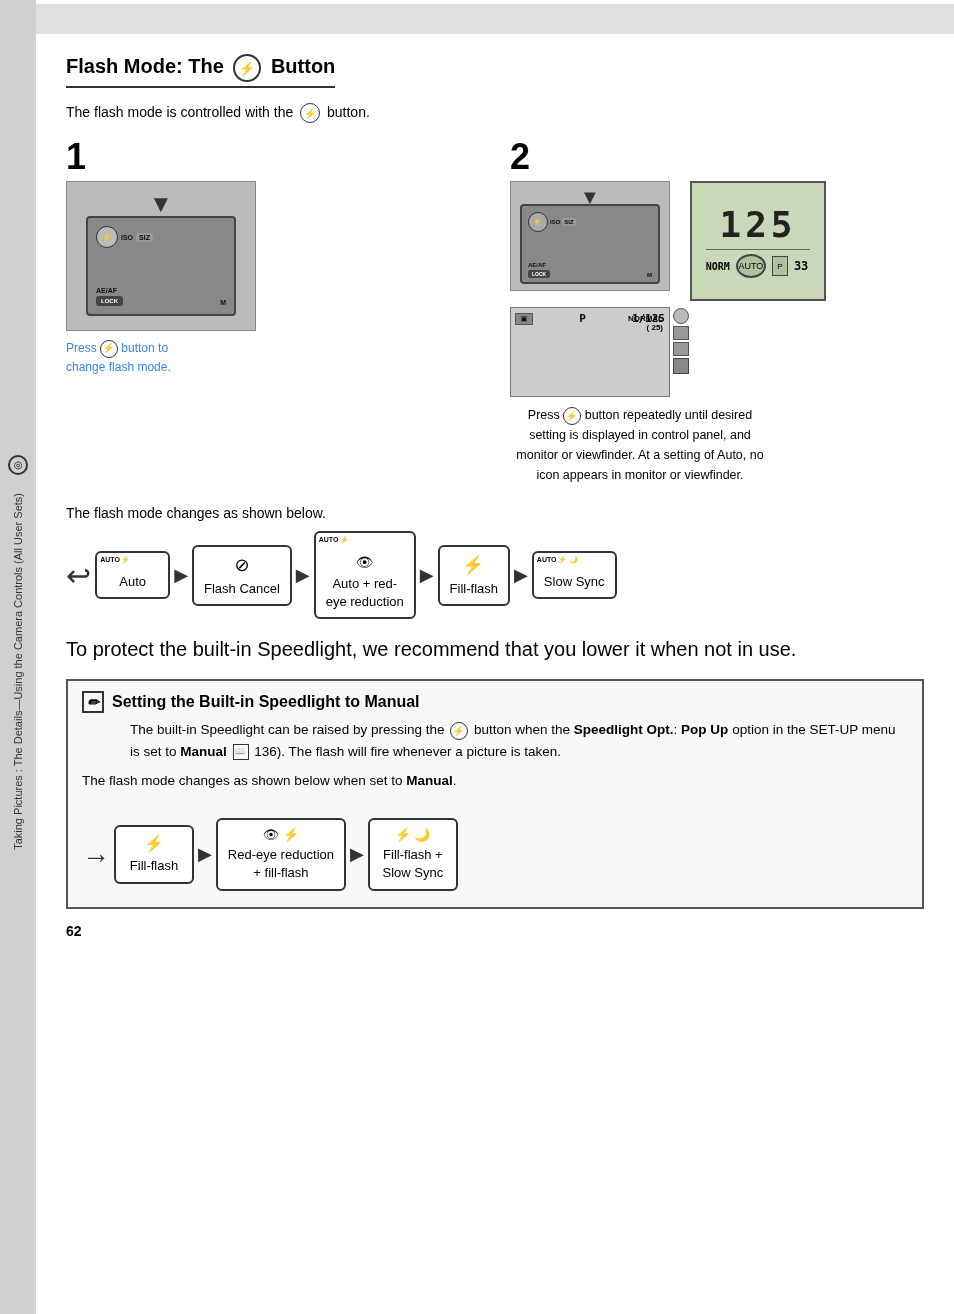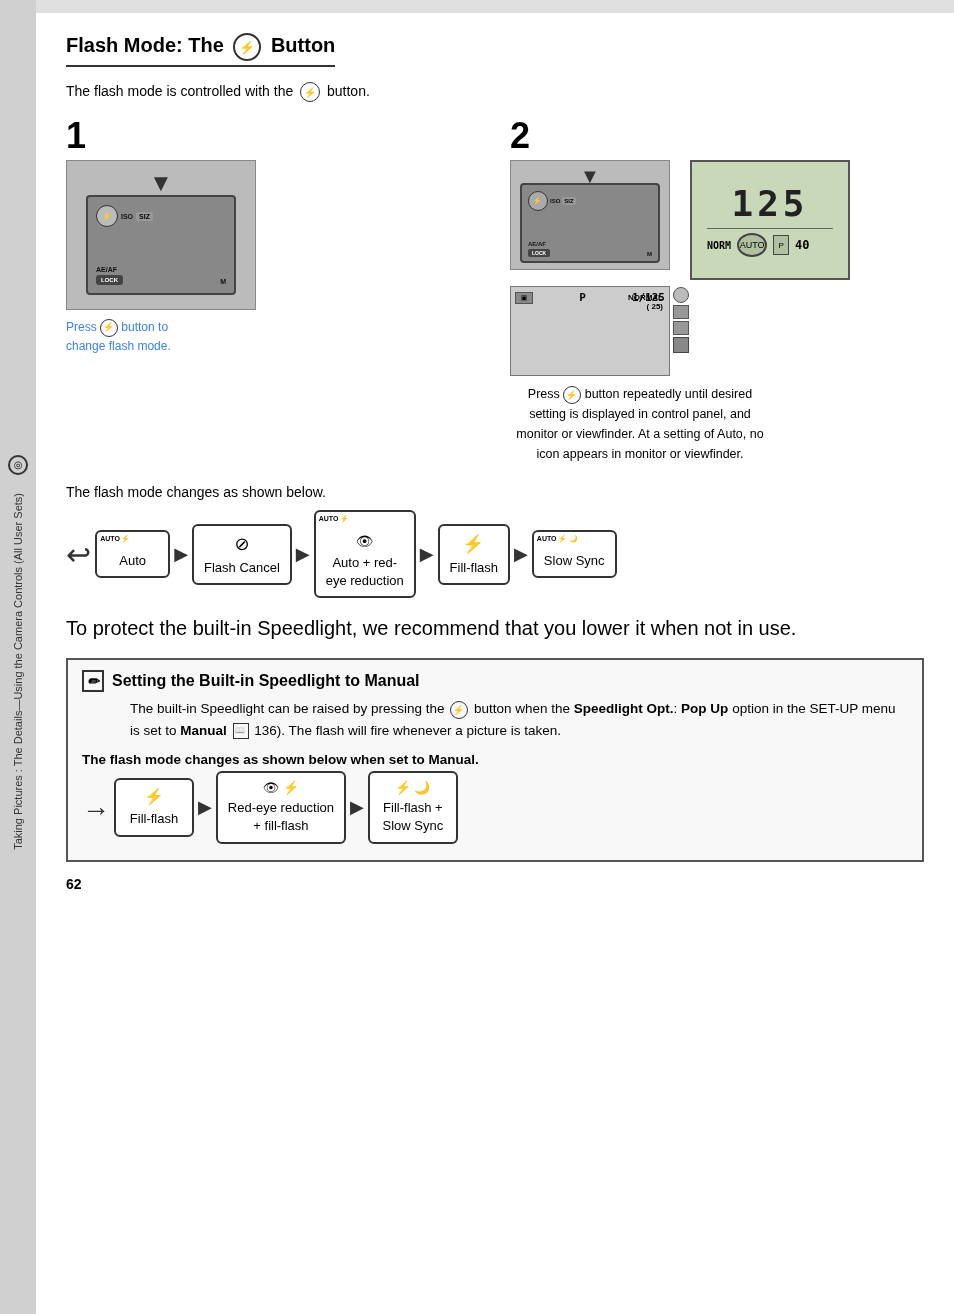--- a/index.html
+++ b/index.html
@@ -42,21 +42,21 @@
       display: flex;
       align-items: center;
       justify-content: center;
       margin-bottom: 8px;
       font-size: 10px;
     }
 
     .main-content {
       flex: 1;
       background: white;
-      padding: 3px 30px 30px 30px;
+      padding: 24px 30px 30px 30px;
       overflow: hidden;
     }
 
     .page-header-bar {
       height: 30px;
       background: #e0e0e0;
       margin: -20px -30px 20px -30px;
     }
 
     h1.section-title {
@@ -311,28 +311,28 @@
               <div style="width:16px;height:16px;border-radius:50%;border:1.5px solid #555;background:#bbb;"></div>
               <div style="width:16px;height:14px;background:#999;border:1px solid #555;"></div>
               <div style="width:16px;height:14px;background:#999;border:1px solid #555;"></div>
               <div style="width:16px;height:16px;background:#888;border:1px solid #444;"></div>
             </div>
           </div>
         </div>
 
         <div style="display:flex;flex-direction:column;gap:8px;">
 
-          <div style="border:2.5px solid #555;background:#c8d8b8;width:160px;height:120px;display:flex;flex-direction:column;align-items:center;justify-content:center;padding:8px;position:relative;">
+          <div style="border:2.5px solid #555;background:#c8d8b8;width:136px;height:120px;display:flex;flex-direction:column;align-items:center;justify-content:center;padding:8px;position:relative;">
             <div style="font-family:monospace;font-size:36px;font-weight:bold;letter-spacing:4px;color:#222;">125</div>
             <div style="width:90%;border-top:1.5px solid #666;margin:4px 0;"></div>
             <div style="display:flex;align-items:center;gap:6px;width:90%;">
               <span style="font-family:monospace;font-size:10px;font-weight:bold;">NORM</span>
               <div style="width:30px;height:24px;border-radius:50%;border:2px solid #444;background:#b0c0a0;display:flex;align-items:center;justify-content:center;font-size:9px;">AUTO</div>
               <div style="width:16px;height:20px;border:1.5px solid #444;background:#b0c0a0;display:flex;align-items:center;justify-content:center;font-size:8px;">P</div>
-              <div style="font-family:monospace;font-size:12px;font-weight:bold;">40</div>
+              <div style="font-family:monospace;font-size:12px;font-weight:bold;">33</div>
             </div>
           </div>
         </div>
       </div>
 
       <p class="step2-caption" style="margin-top:8px;">
         Press
         <span style="display:inline-flex;align-items:center;justify-content:center;border:1.5px solid #333;border-radius:50%;width:18px;height:18px;font-size:9px;vertical-align:middle;">⚡</span>
         button repeatedly until desired setting is displayed in control panel, and monitor or viewfinder. At a setting of Auto, no icon appears in monitor or viewfinder.
       </p>
@@ -396,21 +396,21 @@
         <span>The built-in Speedlight can be raised by pressing the</span>
         <span style="display:inline-flex;align-items:center;justify-content:center;border:1.5px solid #333;border-radius:50%;width:18px;height:18px;font-size:9px;vertical-align:middle;margin:0 2px;">⚡</span>
         <span>button when the</span>
         <strong>Speedlight Opt.</strong><span>:</span>
         <strong>Pop Up</strong>
         <span>option in the SET-UP menu is set to</span>
         <strong>Manual</strong>
         <span style="display:inline-flex;align-items:center;justify-content:center;border:1px solid #333;width:16px;height:16px;font-size:8px;vertical-align:middle;margin:0 2px;">📖</span>
         <span>136).  The flash will fire whenever a picture is taken.</span>
       </p>
-      <p style="margin-bottom:0;font-weight:bold;">
+      <p style="margin-bottom:26px;">
         <span>The flash mode changes as shown below when set to</span>
         <strong>Manual</strong><span>.</span>
       </p>
 
       <div class="flow-row">
         <span style="font-size:28px;color:#333;">→</span>
 
         <div class="flow-box" style="min-width:80px;">
           <div style="font-size:16px;margin-bottom:2px;">⚡</div>
           <div>Fill-flash</div>

